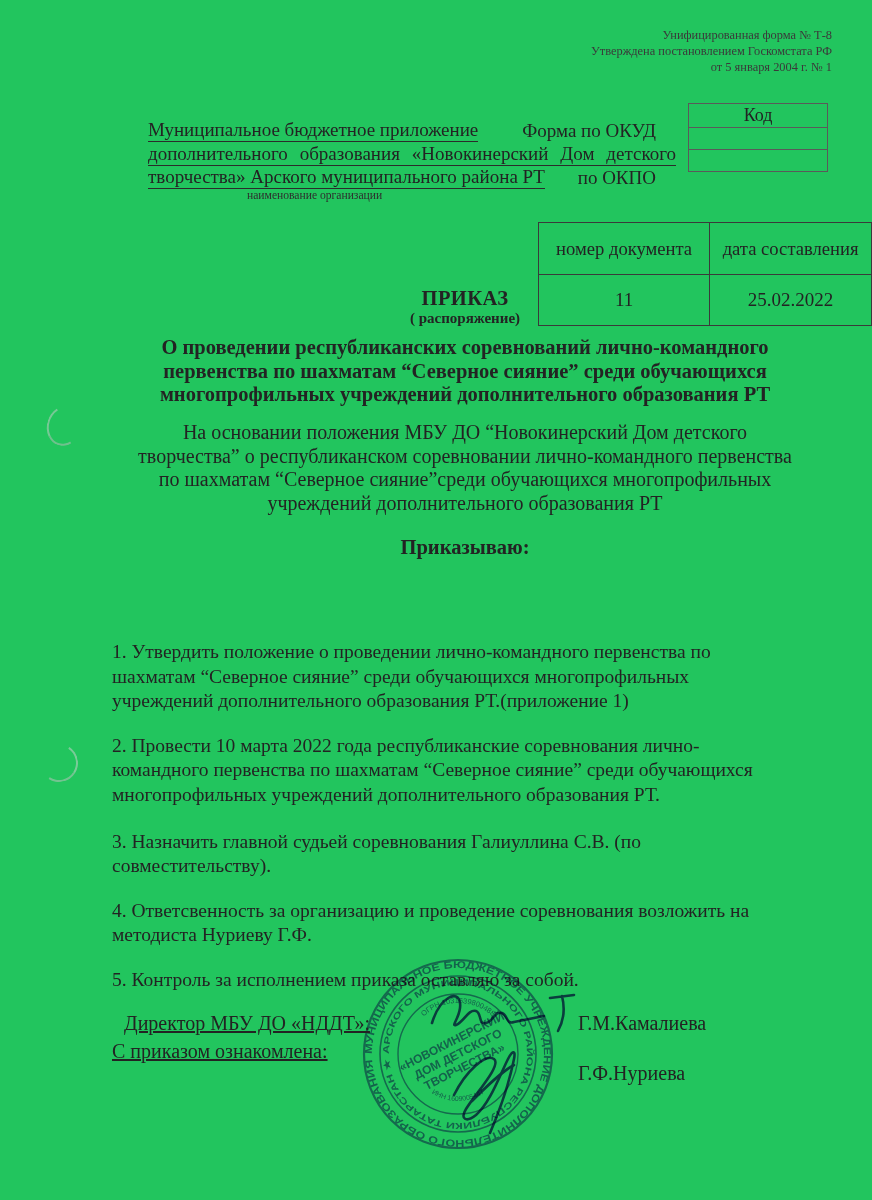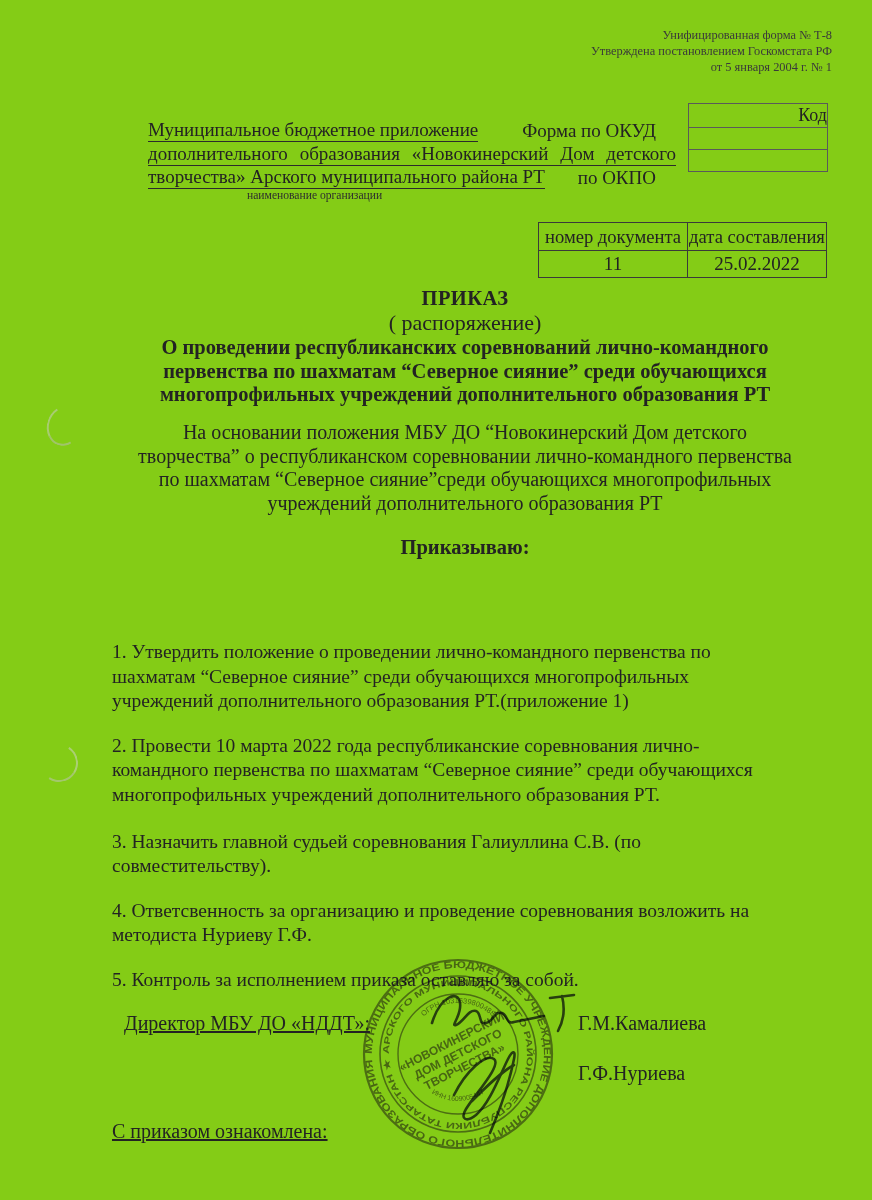--- a/index.html
+++ b/index.html
@@ -1,73 +1,73 @@
 <!DOCTYPE html>
 <html><head>
 <meta charset="utf-8">
 <style>
   html,body{margin:0;padding:0;background:#ffffff;}
   .page{
-    position:relative; width:872px; height:1200px; background:#84cc16; overflow:hidden;
+    position:relative; width:872px; height:1200px; background:#22c55e; overflow:hidden;
     font-family:"Liberation Serif","DejaVu Serif",serif; color:#232323;
   }
   .multiline{white-space:pre-line;}
 
   
   .form-note{
     position:absolute; top:27px; right:40px; text-align:right;
     font-size:12.4px; line-height:1.3; color:#3a3a3a;
   }
 
   
   .code-table{
     position:absolute; left:688px; top:103px; width:140px;
     border-collapse:collapse;
   }
   .code-table td{
-    border:1.5px solid #5a5a5a; height:21px; font-size:18px; text-align:right; padding:0;
+    border:1.5px solid #5a5a5a; height:21px; font-size:18px; text-align:center; padding:0;
   }
   .code-table td.code-head{height:23px;}
 
   
   .org-block{position:absolute; left:148px; top:120px; width:508px; font-size:19px;}
   .org-row{display:flex; align-items:flex-end; height:22px; margin-bottom:1px;}
   .u{border-bottom:1.6px solid #2b2b2b;}
   .grow{flex:1 1 auto;}
   .org-row2{
     height:22px; margin-bottom:1px; margin-right:-20px;
     text-align:justify; text-align-last:justify;
   }
   .form-label{white-space:nowrap;}
   .org-caption{position:absolute; left:247px; top:189px; font-size:11.6px; color:#2e2e2e;}
 
   
   .doc-table{position:absolute; left:538px; top:222px; border-collapse:collapse;}
-  .doc-table td{border:1.7px solid #3a3a3a; text-align:center; padding:0;}
+  .doc-table td{border:1.7px solid #3a3a3a; text-align:center; padding:12px;}
   .doc-table td.dt-h{width:148px; height:27px; font-size:18.6px;}
   .doc-table td.dt-h:last-child{width:138px;}
   .doc-table td.dt-v{height:26px; font-size:19px; font-weight:normal;}
 
   
   .center-col{position:absolute; left:95px; width:740px; text-align:center;}
   .title-kind{top:287px; font-size:20.5px; font-weight:bold; letter-spacing:.4px;}
-  .title-sub{top:310px; font-size:22px; font-weight:normal;}
+  .title-sub{top:310px; font-size:15px; font-weight:bold;}
   .title-subject{top:336px; font-size:20.5px; font-weight:bold; line-height:23.6px;}
   .preamble{top:421px; font-size:20px; line-height:23.6px;}
   .order-word{top:536px; font-size:20.5px; font-weight:bold;}
 
   
   .items{position:absolute; left:112px; top:608px; width:742px; font-size:19.5px; line-height:24.6px;margin-top:32px;}
   .item{margin-bottom:20px;}
   .gap-top{margin-top:22px;}
 
   
   .sig-label{position:absolute; font-size:20px; white-space:nowrap;text-decoration:underline;}
   .lab1{left:124px; top:1012px;}
-  .lab2{left:112px; top:1120px;}
+  .lab2{left:112px; top:1040px;}
   .sig-name{position:absolute; left:578px; font-size:20px; white-space:nowrap;}
   .nam1{top:1012px;}
   .nam2{top:1062px;}
 
   
   .stamp{position:absolute; left:352px; top:948px; mix-blend-mode:multiply;}
   .sigs{position:absolute; left:402px; top:975px; mix-blend-mode:multiply;}
 
   
   .arc{position:absolute; border:2.5px solid transparent; border-radius:50%; opacity:.5;}

